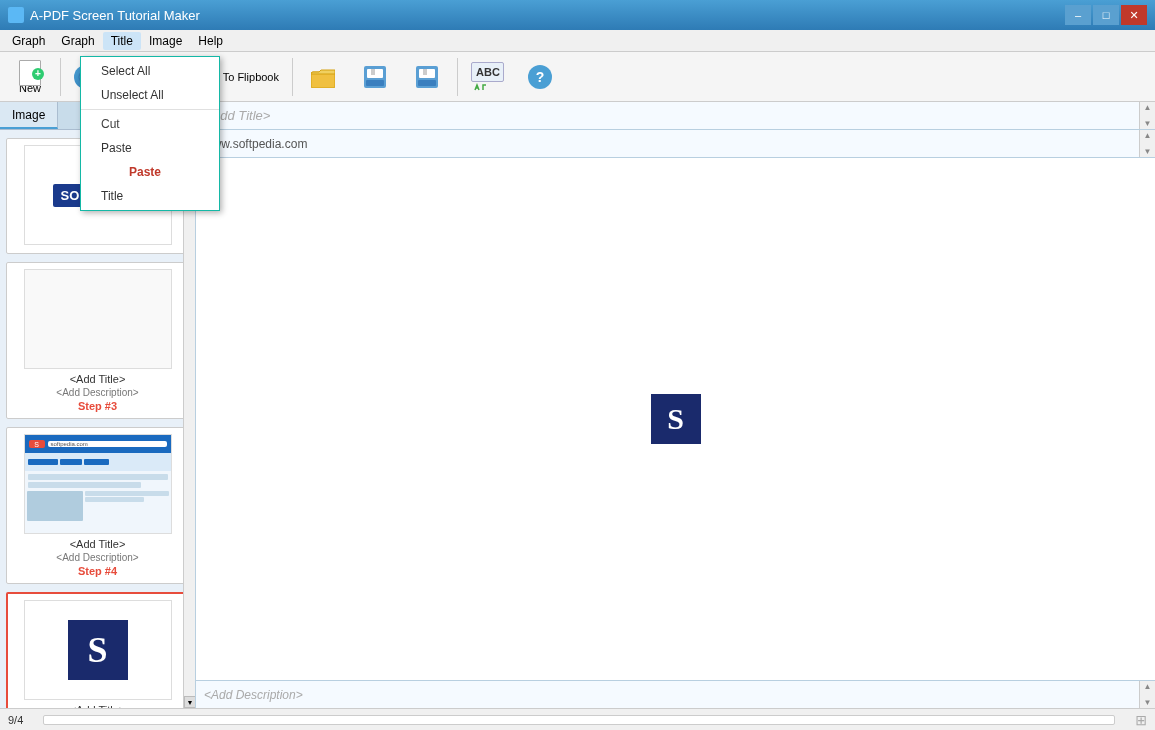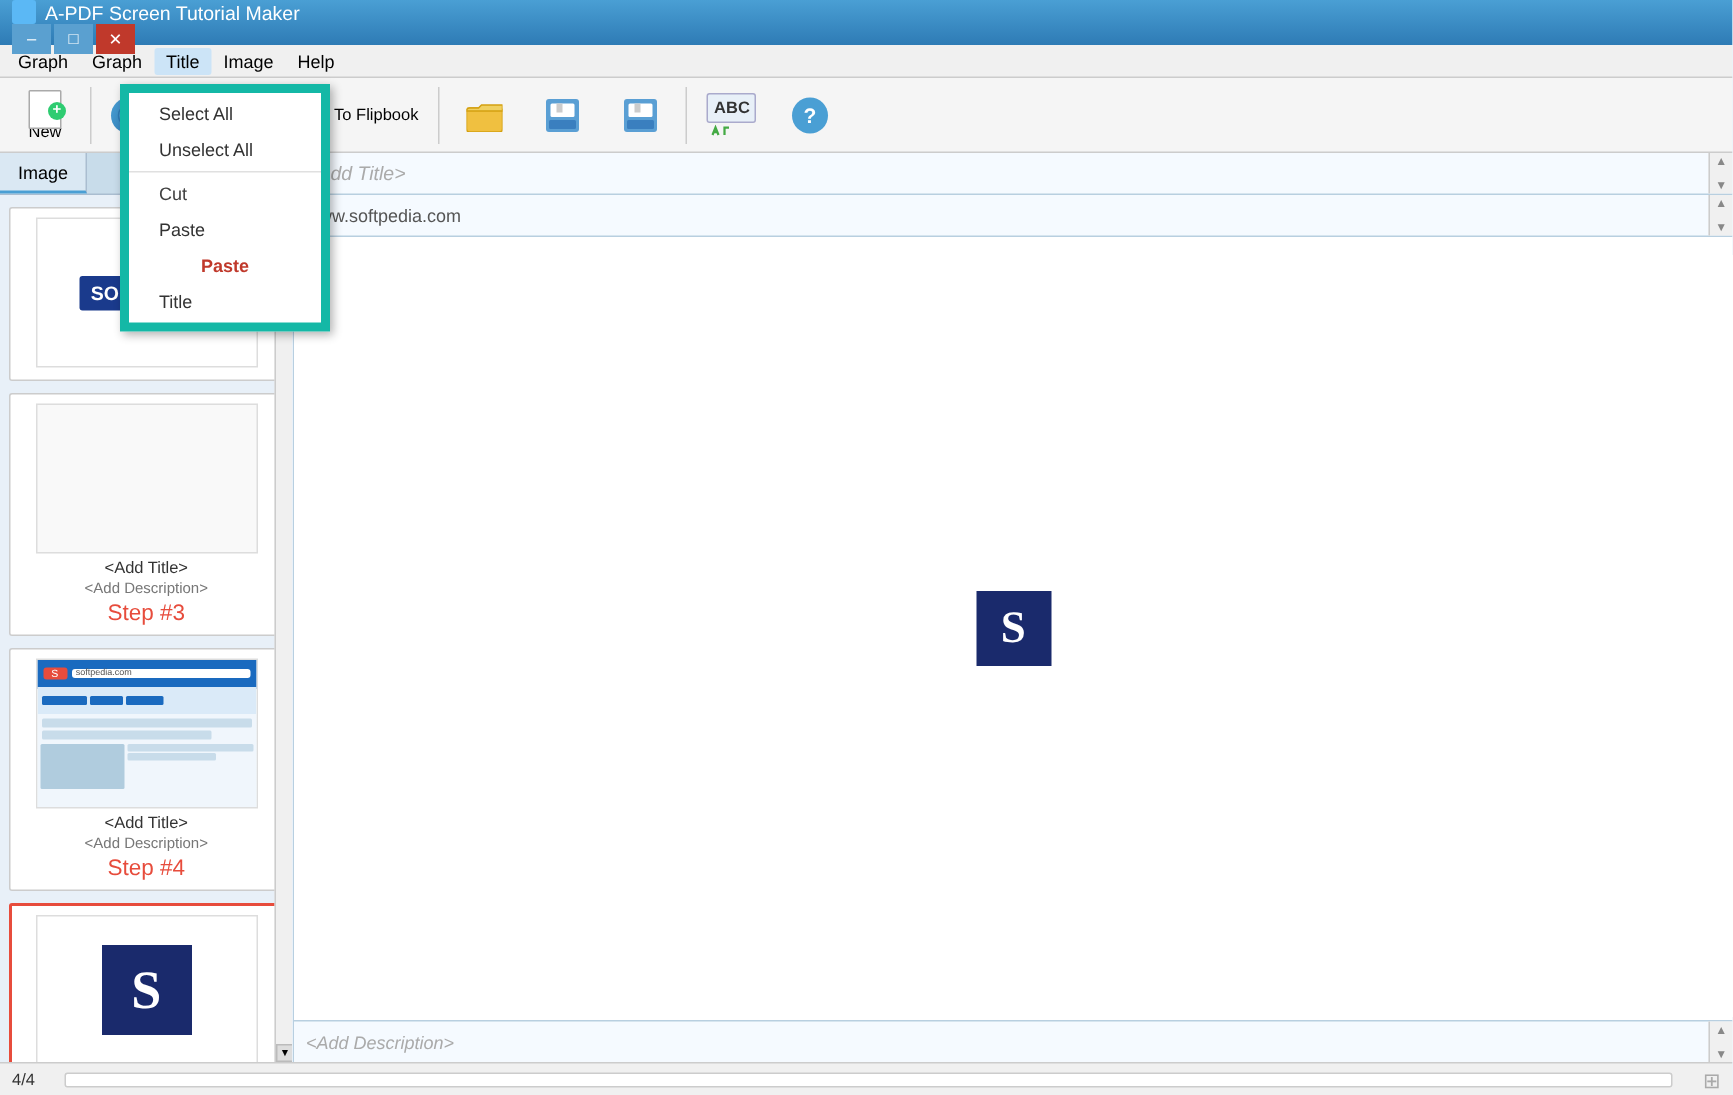--- a/index.html
+++ b/index.html
@@ -11,25 +11,25 @@
       height: 730px;
       overflow: hidden;
       position: relative;
     }
 
     
     .title-bar {
       background: linear-gradient(to bottom, #4a9fd4, #2e7bb5);
       height: 30px;
       display: flex;
+      align-items: center;
       justify-content: space-between;
       padding: 0 8px;
       color: white;
       font-size: 13px;
-      flex-direction: column;
     }
     .title-bar-icon {
       width: 16px; height: 16px;
       background: #5bb8f5;
       border-radius: 2px;
       display: inline-block;
       margin-right: 6px;
     }
     .title-bar-controls {
       display: flex; gap: 2px;
@@ -271,23 +271,23 @@
       font-size: 11px;
       color: #333;
       margin-bottom: 2px;
     }
     .slide-desc {
       font-size: 10px;
       color: #777;
       margin-bottom: 2px;
     }
     .slide-step {
-      font-size: 15px;
+      font-size: 11px;
       color: #e74c3c;
-      font-weight: normal;
+      font-weight: bold;
       margin-bottom: 2px;
     }
 
     
     .content-area {
       flex: 1;
       background: white;
       position: relative;
       display: flex;
       flex-direction: column;
@@ -394,21 +394,21 @@
       font-size: 14px;
       color: #aaa;
     }
 
     
     .context-menu {
       position: absolute;
       top: 56px;
       left: 80px;
       background: white;
-      border: 6px solid #14b8a6;
+      border: 1px solid #14b8a6;
       box-shadow: 2px 2px 6px rgba(0,0,0,0.3);
       z-index: 100;
       min-width: 140px;
       padding: 2px 0;
     }
     .ctx-item {
       padding: 5px 20px;
       cursor: pointer;
       font-size: 12px;
       color: #333;
@@ -623,21 +623,21 @@
         <span class="scroll-arrow">▲</span>
         <span class="scroll-arrow">▼</span>
       </div>
     </div>
 
   </div>
 
 </div>
 
 <div class="status-bar">
-  <span>4/4</span>
+  <span>9/4</span>
   <div class="status-progress"></div>
   <span class="status-resize">⊞</span>
 </div>
 
 <div class="context-menu">
   <div class="ctx-item">Select All</div>
   <div class="ctx-item">Unselect All</div>
   <div class="ctx-separator"></div>
   <div class="ctx-item disabled">Cut</div>
   <div class="ctx-item">Paste</div>

